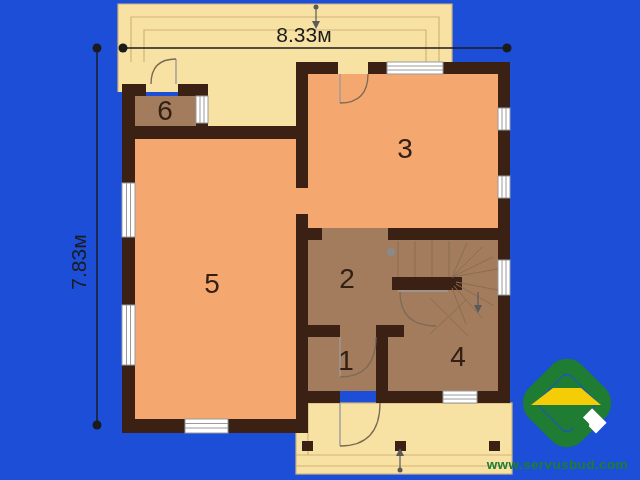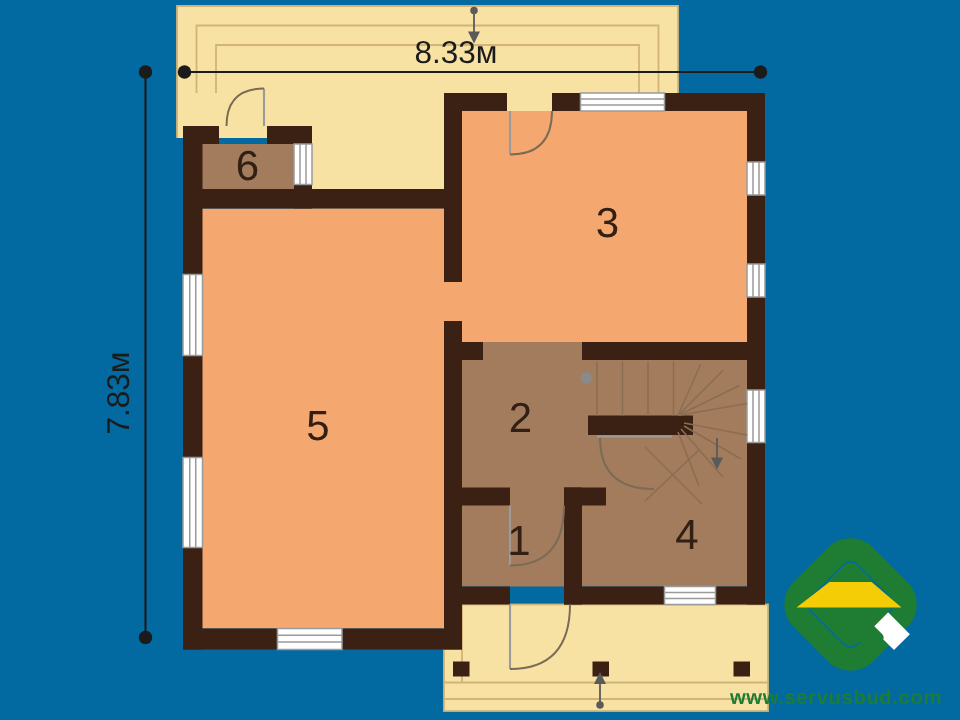--- a/index.html
+++ b/index.html
@@ -1,17 +1,17 @@
 <!DOCTYPE html>
 <html><head>
 <meta charset="utf-8">
 <style>
   html,body{margin:0;padding:0;background:#ffffff;}
   body{font-family:"Liberation Sans", sans-serif;}
-  #stage{width:640px;height:480px;position:relative;overflow:hidden;background:#0369a1;}
+  #stage{width:640px;height:480px;position:relative;overflow:hidden;background:#1d4ed8;}
   svg{display:block;}
   text{font-family:"Liberation Sans", sans-serif;}
   .room-num{font-size:28px;}
   .dim-text{font-size:21px;}
   .url-text{font-size:13.5px;font-weight:bold;letter-spacing:.4px;}
 </style>
 </head>
 <body>
 
 <div id="stage">

